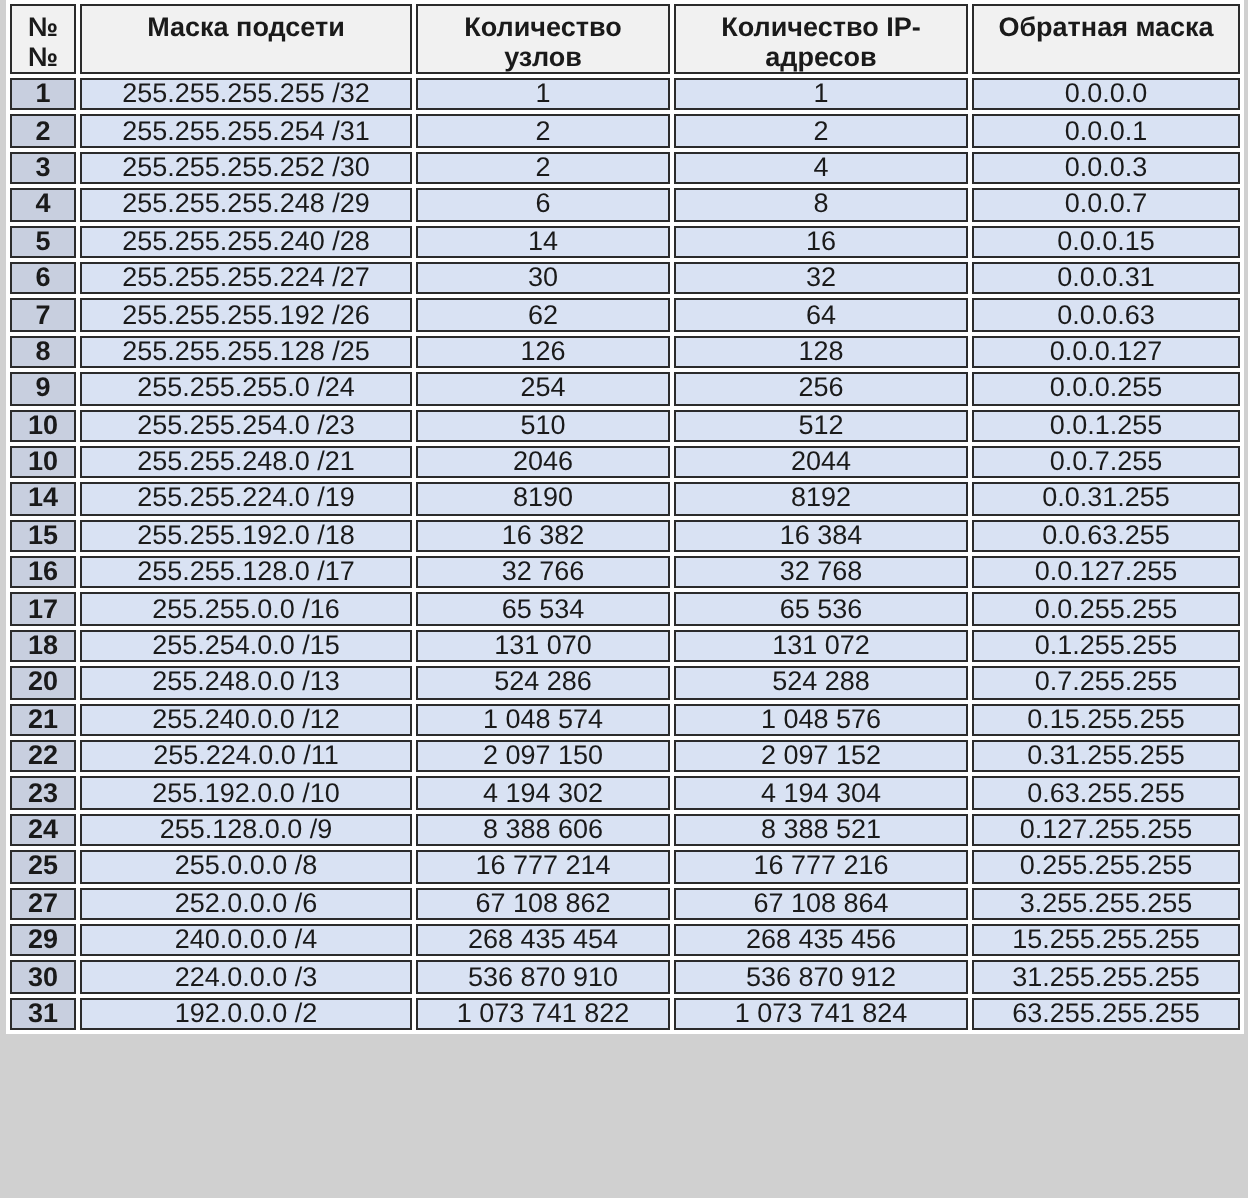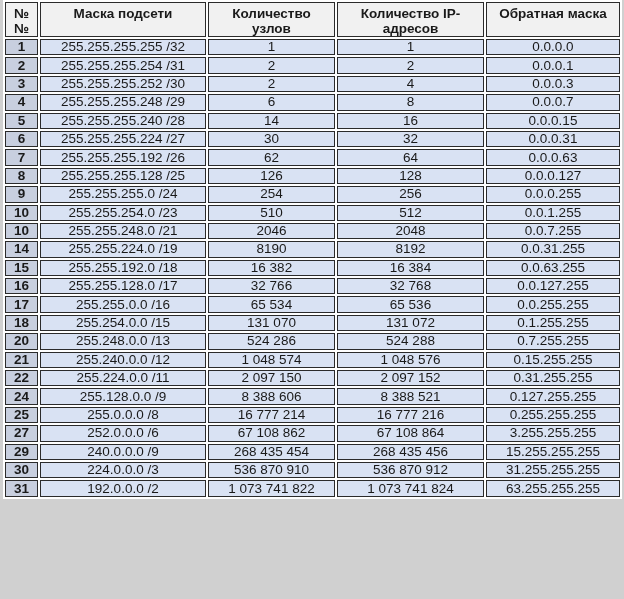--- a/index.html
+++ b/index.html
@@ -159,21 +159,21 @@
     <td>510</td>
     <td>512</td>
     <td>0.0.1.255</td>
   </tr>
 
 
   <tr>
     <td class="num">10</td>
     <td>255.255.248.0 /21</td>
     <td>2046</td>
-    <td>2048</td>
+    <td>2044</td>
     <td>0.0.7.255</td>
   </tr>
 
 
   <tr>
     <td class="num">14</td>
     <td>255.255.224.0 /19</td>
     <td>8190</td>
     <td>8192</td>
     <td>0.0.31.255</td>
@@ -229,20 +229,27 @@
   </tr>
 
   <tr>
     <td class="num">22</td>
     <td>255.224.0.0 /11</td>
     <td>2 097 150</td>
     <td>2 097 152</td>
     <td>0.31.255.255</td>
   </tr>
 
+  <tr>
+    <td class="num">23</td>
+    <td>255.192.0.0 /10</td>
+    <td>4 194 302</td>
+    <td>4 194 304</td>
+    <td>0.63.255.255</td>
+  </tr>
 
   <tr>
     <td class="num">24</td>
     <td>255.128.0.0 /9</td>
     <td>8 388 606</td>
     <td>8 388 521</td>
     <td>0.127.255.255</td>
   </tr>
 
   <tr>
@@ -258,21 +265,21 @@
     <td class="num">27</td>
     <td>252.0.0.0 /6</td>
     <td>67 108 862</td>
     <td>67 108 864</td>
     <td>3.255.255.255</td>
   </tr>
 
 
   <tr>
     <td class="num">29</td>
-    <td>240.0.0.0 /9</td>
+    <td>240.0.0.0 /4</td>
     <td>268 435 454</td>
     <td>268 435 456</td>
     <td>15.255.255.255</td>
   </tr>
 
   <tr>
     <td class="num">30</td>
     <td>224.0.0.0 /3</td>
     <td>536 870 910</td>
     <td>536 870 912</td>

